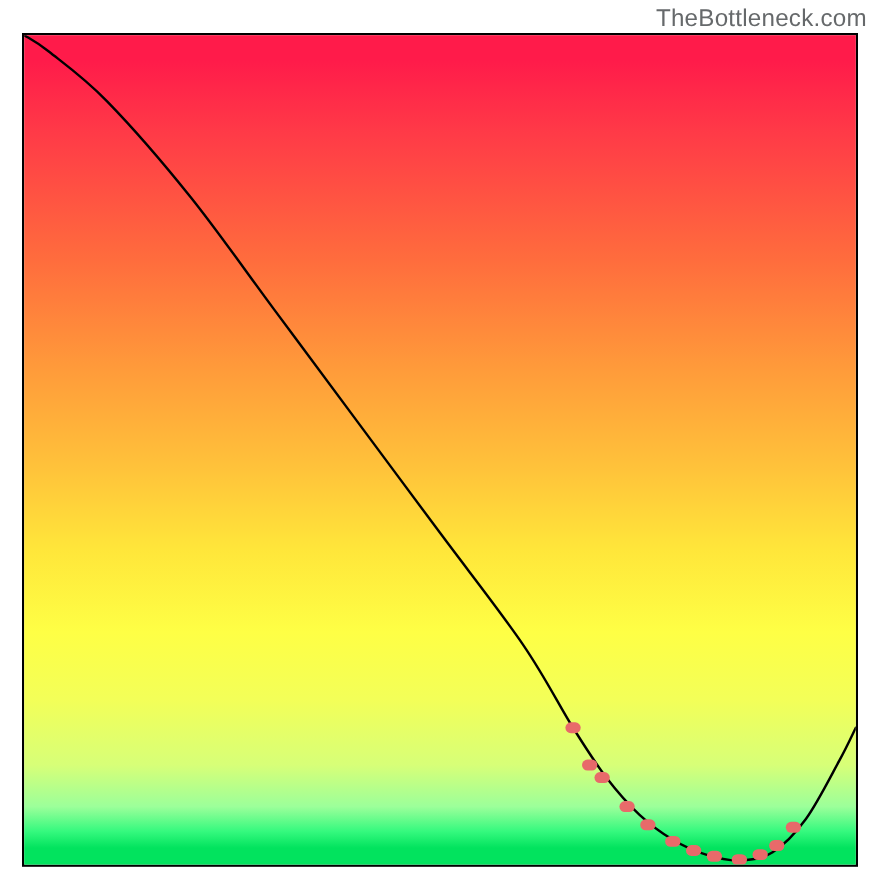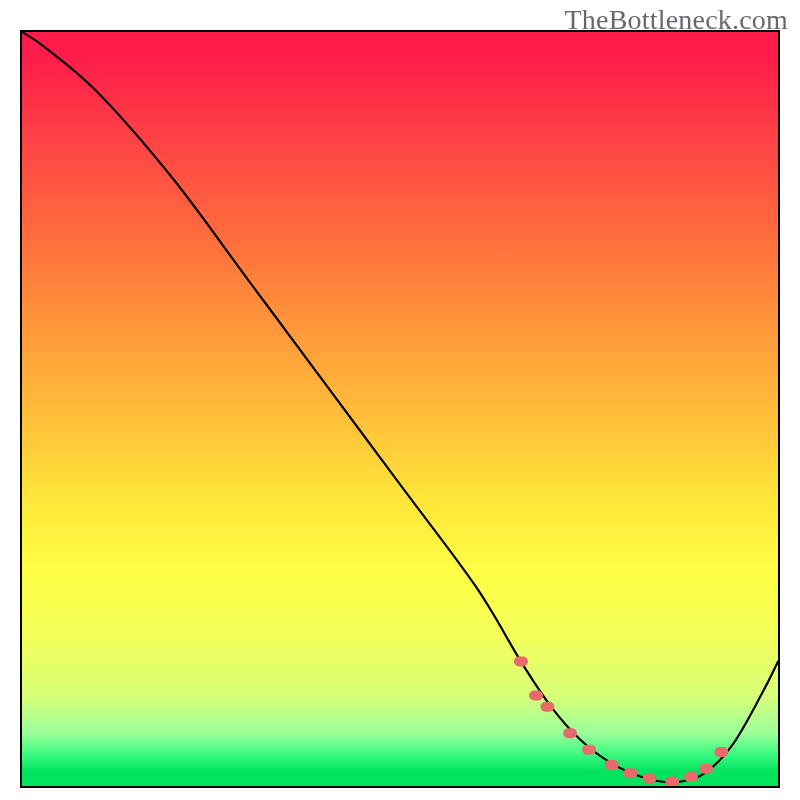--- a/index.html
+++ b/index.html
@@ -6,22 +6,22 @@
   html, body { width: 800px; height: 800px; overflow: hidden; background: #fff; }
   .wrap {
     position: relative;
     width: 800px;
     height: 800px;
   }
   .watermark {
     position: absolute;
     top: 4px;
     right: 12px;
-    font-family: Liberation Serif, serif;
-    font-size: 28px;
+    font-family: Liberation Sans, sans-serif;
+    font-size: 22px;
     color: #66696b;
     letter-spacing: 0.2px;
     z-index: 4;
   }
   .plot {
     position: absolute;
     left: 20px;
     top: 30px;
     width: 760px;
     height: 758px;

